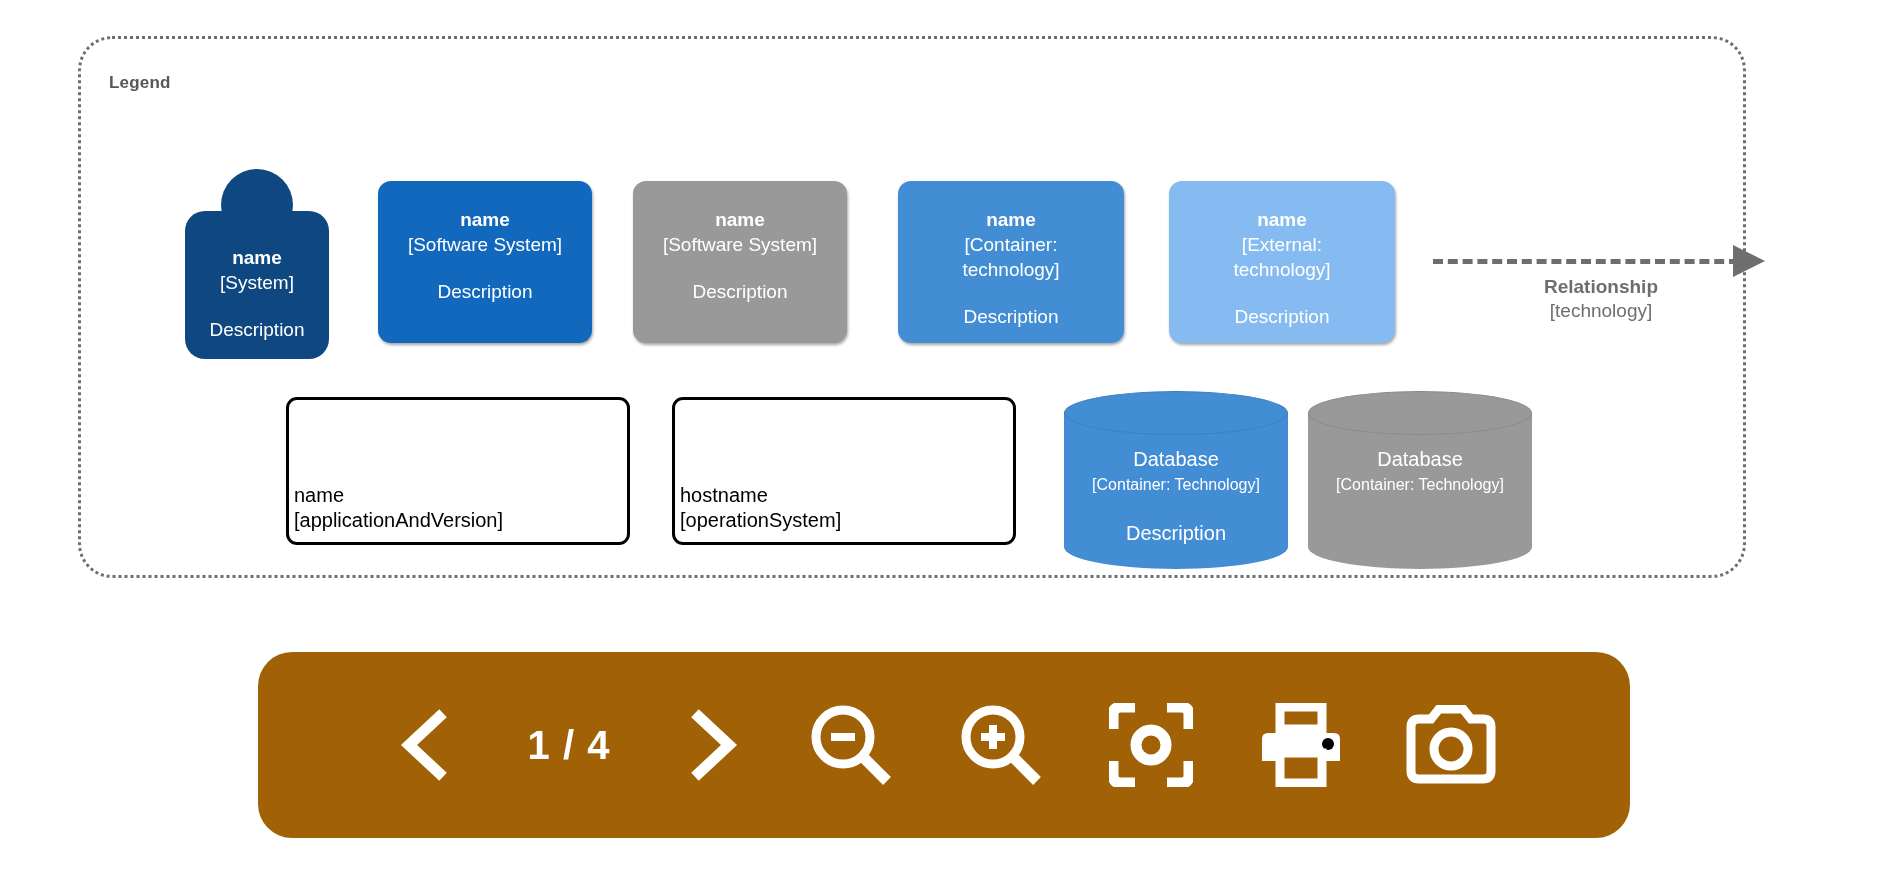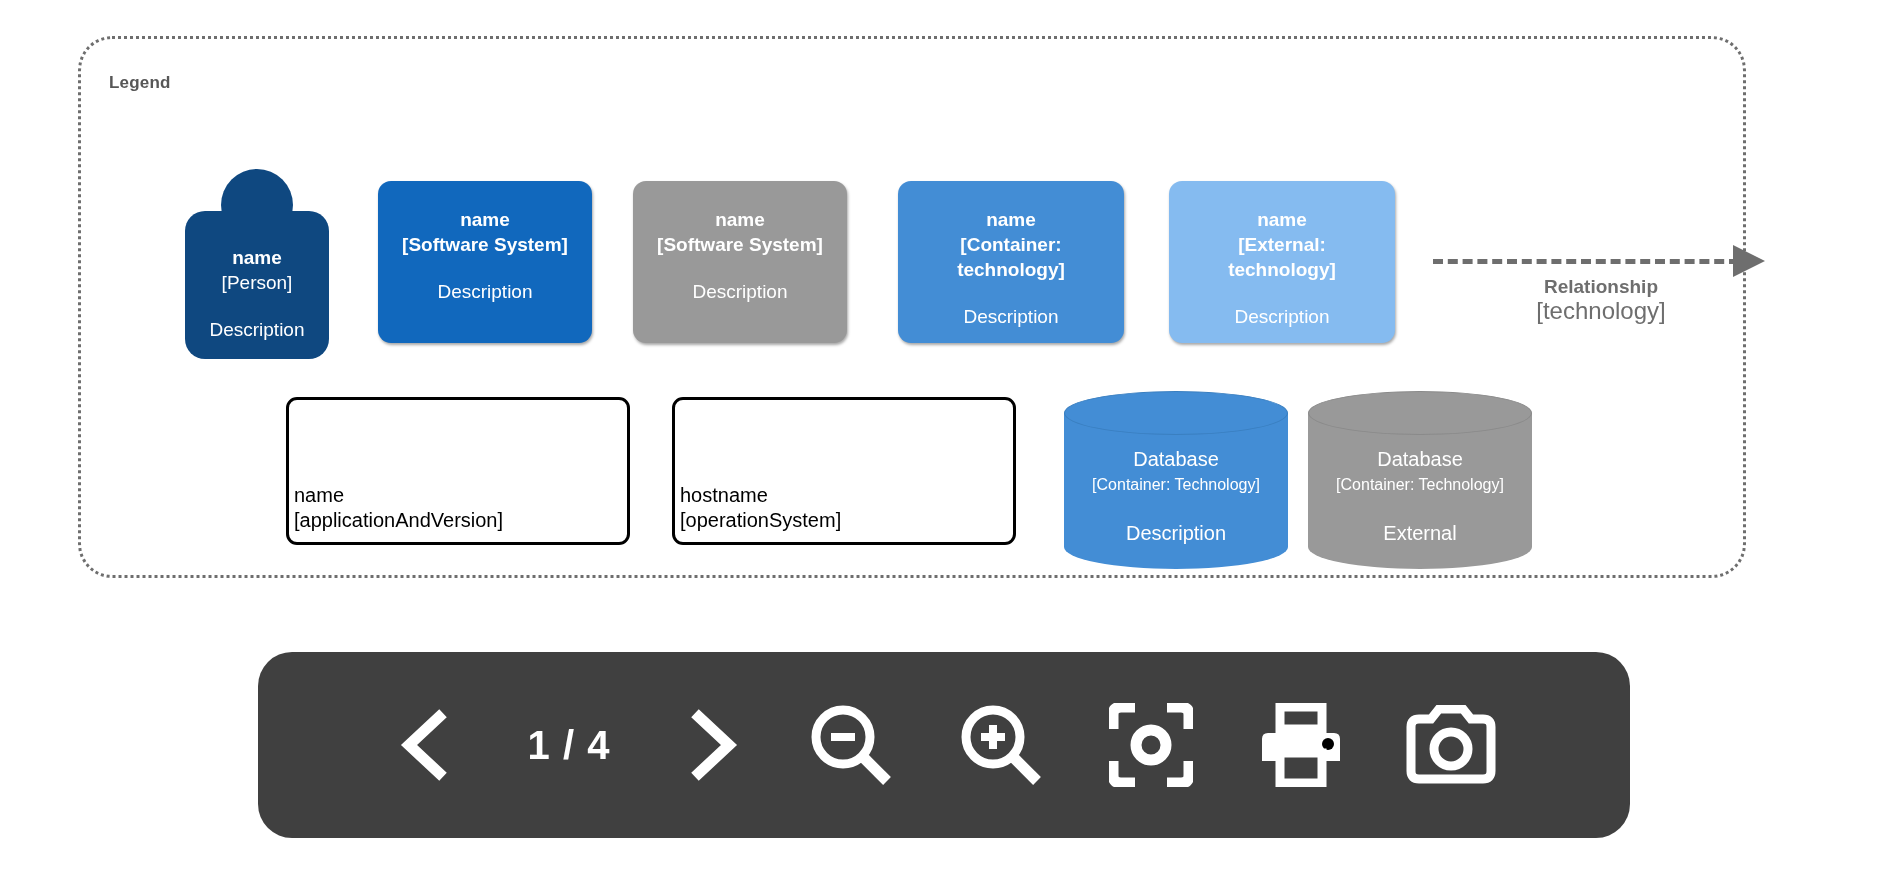--- a/index.html
+++ b/index.html
@@ -53,21 +53,21 @@
     box-shadow: 1px 2px 3px rgba(0,0,0,0.35);
     overflow: visible;
   }
   .c4box .nm {
     font-size: 19px;
     font-weight: bold;
     line-height: 25px;
   }
   .c4box .ty {
     font-size: 19px;
-    font-weight: bold;
+    font-weight: normal;
     line-height: 25px;
   }
   .c4box .ds {
     font-size: 19px;
     font-weight: normal;
     line-height: 25px;
     margin-top: 22px;
   }
 
   
@@ -141,21 +141,21 @@
   #rel-labels {
     position: absolute;
     left: 68px;
     top: 0;
     width: 200px;
     text-align: center;
     color: #6e6e6e;
     margin-top: 40px;
   }
   #rel-name { font-size: 19px; font-weight: bold; line-height: 24px; }
-  #rel-tech { font-size: 24px; font-weight: normal; line-height: 24px; }
+  #rel-tech { font-size: 19px; font-weight: normal; line-height: 24px; }
 
   
   .depnode {
     position: absolute;
     box-sizing: border-box;
     border: 3px solid #000000;
     border-radius: 11px;
     background: #ffffff;
     color: #000000;
     display: flex;
@@ -218,21 +218,21 @@
   #cyl-db-ext .cyl-body, #cyl-db-ext .cyl-top, #cyl-db-ext .cyl-bottom { background: #999999; }
   #cyl-db-ext .cyl-top { border: 1px solid #8a8a8a; box-sizing: border-box; }
 
   
   #viewer-toolbar {
     position: absolute;
     left: 258px;
     top: 652px;
     width: 1372px;
     height: 186px;
-    background: #404040;
+    background: #a16207;
     border-radius: 34px;
     display: flex;
     align-items: center;
     justify-content: center;
     gap: 54px;
   }
   .tb-btn {
     width: 96px;
     height: 96px;
     display: flex;
@@ -257,21 +257,21 @@
 <body>
 
 <div id="legend-panel">
 
   <div id="legend-title">Legend</div>
 
   <div id="person-shape">
     <div id="person-head"></div>
     <div id="person-body">
       <span class="nm">name</span>
-      <span class="ty">[Person]</span>
+      <span class="ty">[System]</span>
       <span class="ds">Description</span>
     </div>
   </div>
 
   <div class="c4box" id="box-software-system">
     <span class="nm">name</span>
     <span class="ty">[Software System]</span>
     <span class="ds">Description</span>
   </div>
 
@@ -325,21 +325,20 @@
     </div>
   </div>
 
   <div class="cylinder" id="cyl-db-ext">
     <div class="cyl-bottom"></div>
     <div class="cyl-body"></div>
     <div class="cyl-top"></div>
     <div class="cyl-text">
       <div class="nm">Database</div>
       <div class="ty">[Container: Technology]</div>
-      <div class="ds">External</div>
     </div>
   </div>
 
 </div>
 
 <div id="viewer-toolbar">
 
   <div class="tb-btn" id="nav-prev-button">
     <svg width="52" height="72" viewBox="0 0 52 72" aria-hidden="true">
       <polyline points="40,8 10,36 40,64" fill="none" stroke="#ffffff" stroke-width="11" stroke-linecap="square" stroke-linejoin="miter"></polyline>

